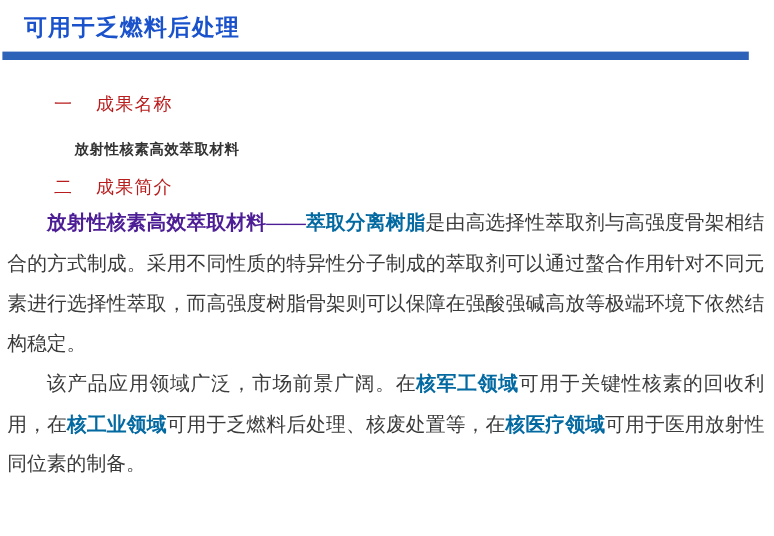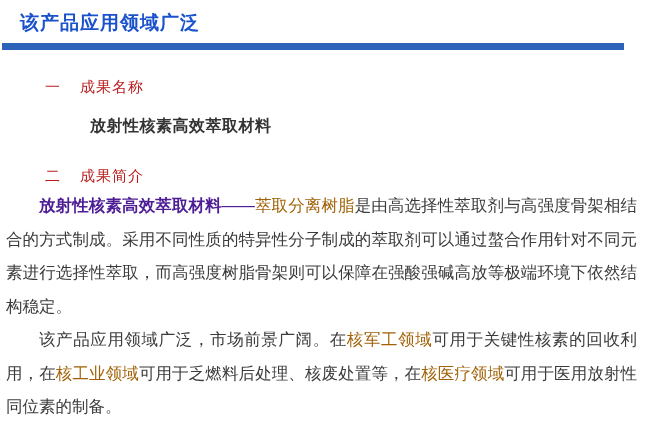--- a/index.html
+++ b/index.html
@@ -31,28 +31,28 @@
     margin: 28px 0 0 45px;
     font-size: 15px;
     color: #b91c1c;
     letter-spacing: 1px;
   }
   .section-heading .sec-num {
     display: inline-block;
     margin-right: 19px;
   }
   .achievement-name {
-    margin: 19px 0 0 90px;
-    font-size: 16px;
+    margin: 19px 0 0 62px;
+    font-size: 12px;
     font-weight: 700;
     color: #333333;
     letter-spacing: 0.5px;
   }
   .section-heading.second {
-    margin-top: 30px;
+    margin-top: 14px;
   }
   .body-copy {
     margin: 3px 8px 0 6px;
     width: 631px;
     font-size: 16.5px;
     line-height: 33.5px;
     color: #3b3b3b;
     text-align: justify;
   }
   .body-copy p {
@@ -60,30 +60,30 @@
     text-indent: 2em;
   }
   .body-copy p.second-para {
   }
   .lead-bold {
     font-weight: 700;
     color: #4c1d95;
     font-family: Liberation Serif, serif;
   }
   .hl {
-    font-weight: 400;
-    color: #a16207;
+    font-weight: 700;
+    color: #0369a1;
   }
 </style>
 </head>
 <body>
 
 <div class="page">
 
-  <h1 class="doc-title">该产品应用领域广泛</h1>
+  <h1 class="doc-title">可用于乏燃料后处理</h1>
 
   <div class="title-bar"></div>
 
   <div class="section-heading">
     <span class="sec-num">一</span><span>成果名称</span>
   </div>
 
   <div class="achievement-name">放射性核素高效萃取材料</div>
 
   <div class="section-heading second">

